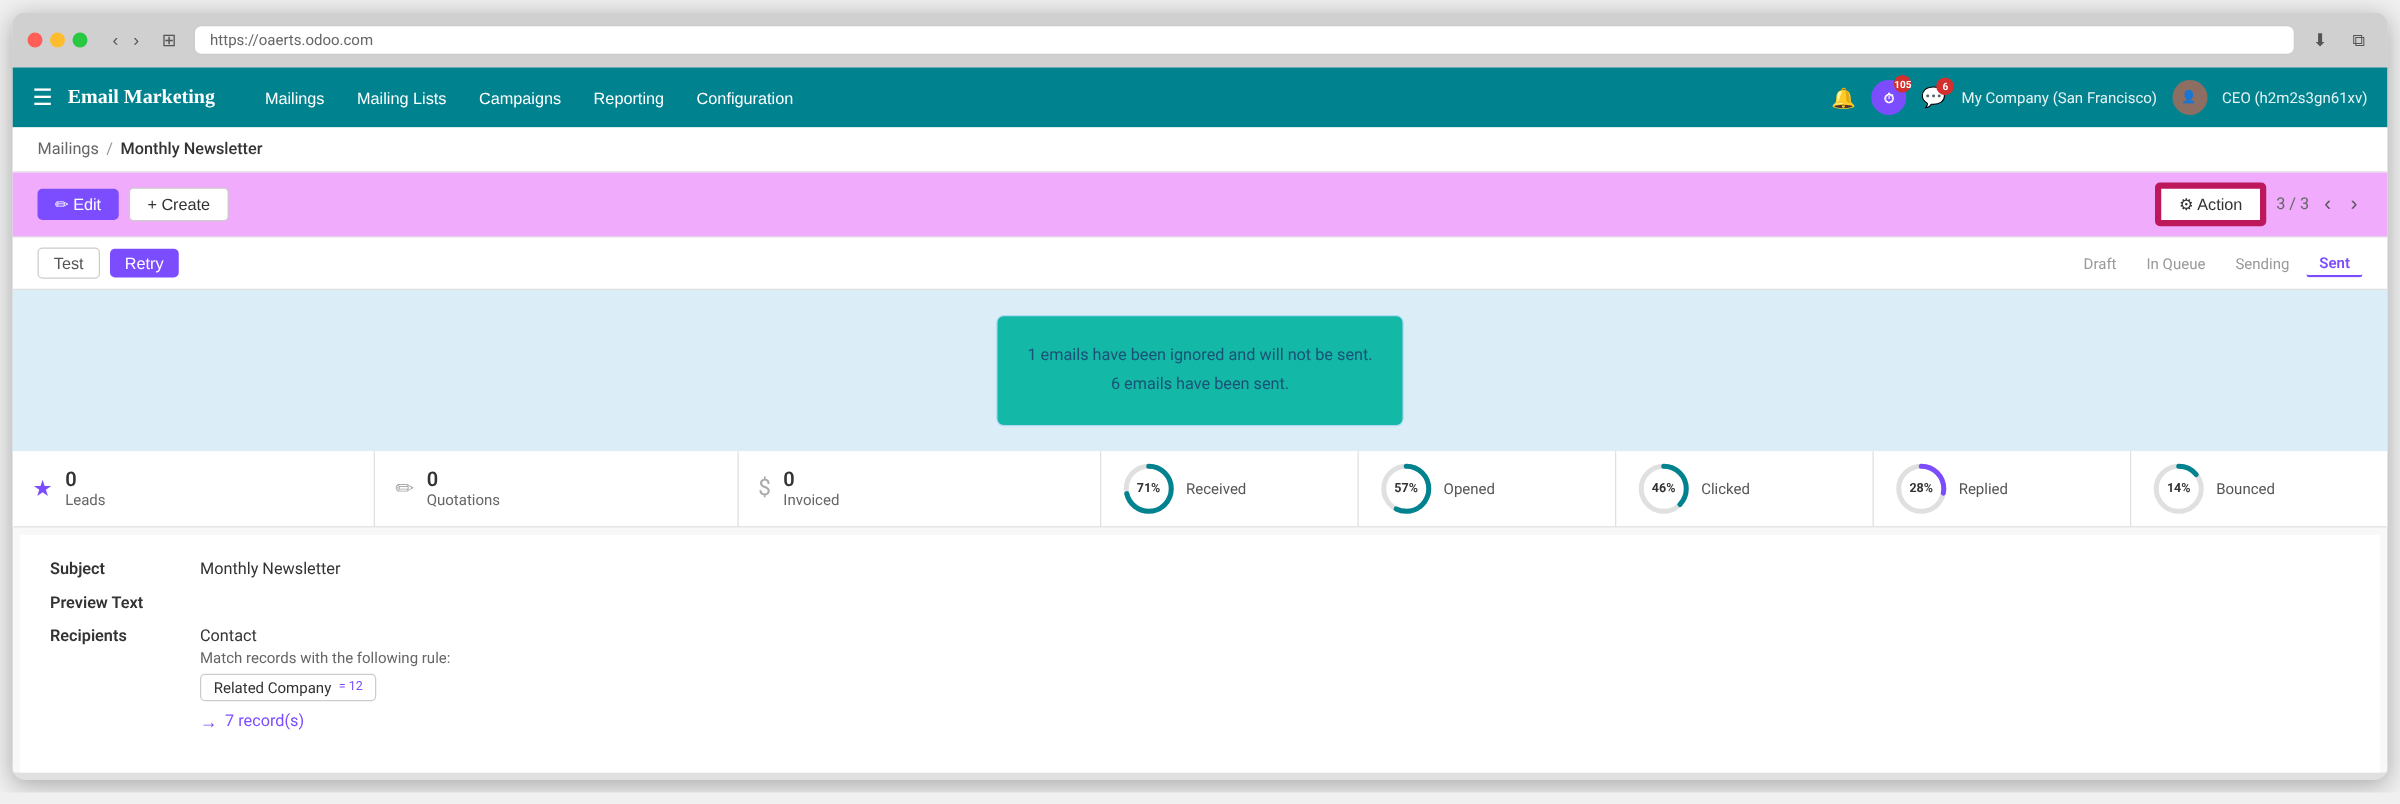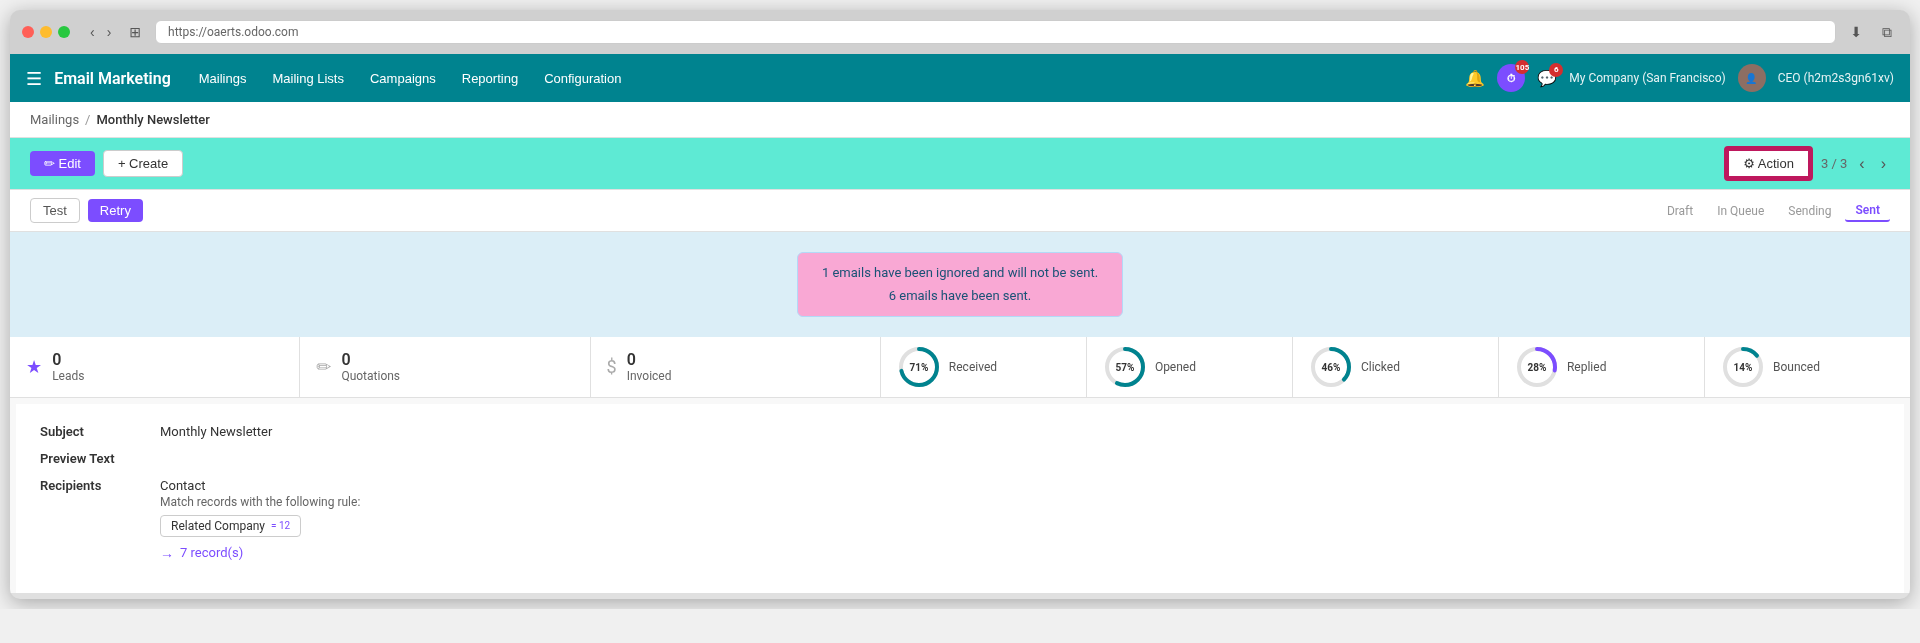--- a/index.html
+++ b/index.html
@@ -52,21 +52,21 @@
     
     .top-nav {
       background: #00838f;
       display: flex;
       align-items: center;
       padding: 0 16px;
       height: 48px;
       color: white;
     }
     .app-icon { font-size: 18px; margin-right: 12px; cursor: pointer; }
-    .app-title { font-size: 16px; font-weight: 600; margin-right: 16px; }
+    .app-title { font-size: 16px; font-weight: 600; margin-right: 28px; font-family: Liberation Serif, serif; }
     .nav-links { display: flex; gap: 2px; }
     .nav-link {
       color: white; text-decoration: none; padding: 8px 12px;
       border-radius: 4px; font-size: 13px; cursor: pointer;
       background: none; border: none;
     }
     .nav-right { margin-left: auto; display: flex; align-items: center; gap: 12px; }
     .bell-icon { font-size: 16px; cursor: pointer; }
     .clock-icon {
       background: #7c4dff; border-radius: 50%; width: 28px; height: 28px;
@@ -106,21 +106,21 @@
       border-bottom: 1px solid #e0e0e0;
       display: flex;
       align-items: center;
     }
     .breadcrumb-link { color: #666; text-decoration: none; font-size: 13px; cursor: pointer; }
     .breadcrumb-sep { color: #999; margin: 0 6px; font-size: 13px; }
     .breadcrumb-current { color: #333; font-size: 13px; font-weight: 500; }
 
     
     .toolbar {
-      background: #5eead4;
+      background: #f0abfc;
       padding: 8px 20px;
       border-bottom: 1px solid #e0e0e0;
       display: flex;
       align-items: center;
       gap: 8px;
     }
     .btn-edit {
       background: #7c4dff; color: white; border: none; border-radius: 4px;
       padding: 5px 14px; font-size: 13px; cursor: pointer;
       display: flex; align-items: center; gap: 4px;
@@ -161,25 +161,25 @@
     }
     .status-steps { margin-left: auto; display: flex; gap: 4px; align-items: center; }
     .step-label {
       font-size: 12px; padding: 3px 10px; border-radius: 3px;
       color: #999; cursor: pointer;
     }
     .step-label.active { color: #7c4dff; border-bottom: 2px solid #7c4dff; font-weight: 600; }
 
     
     .alert-banner {
-      background: #f9a8d4;
+      background: #14b8a6;
       border: 1px solid #b3d9f7;
       border-radius: 6px;
       margin: 16px auto;
-      padding: 8px 24px;
+      padding: 20px 24px;
       max-width: 420px;
       text-align: center;
       position: relative;
     }
     .alert-text { color: #1a5276; font-size: 13px; line-height: 1.8; }
 
     
     .alert-wrapper {
       background: #dbeef7;
       padding: 4px 0 4px 0;

